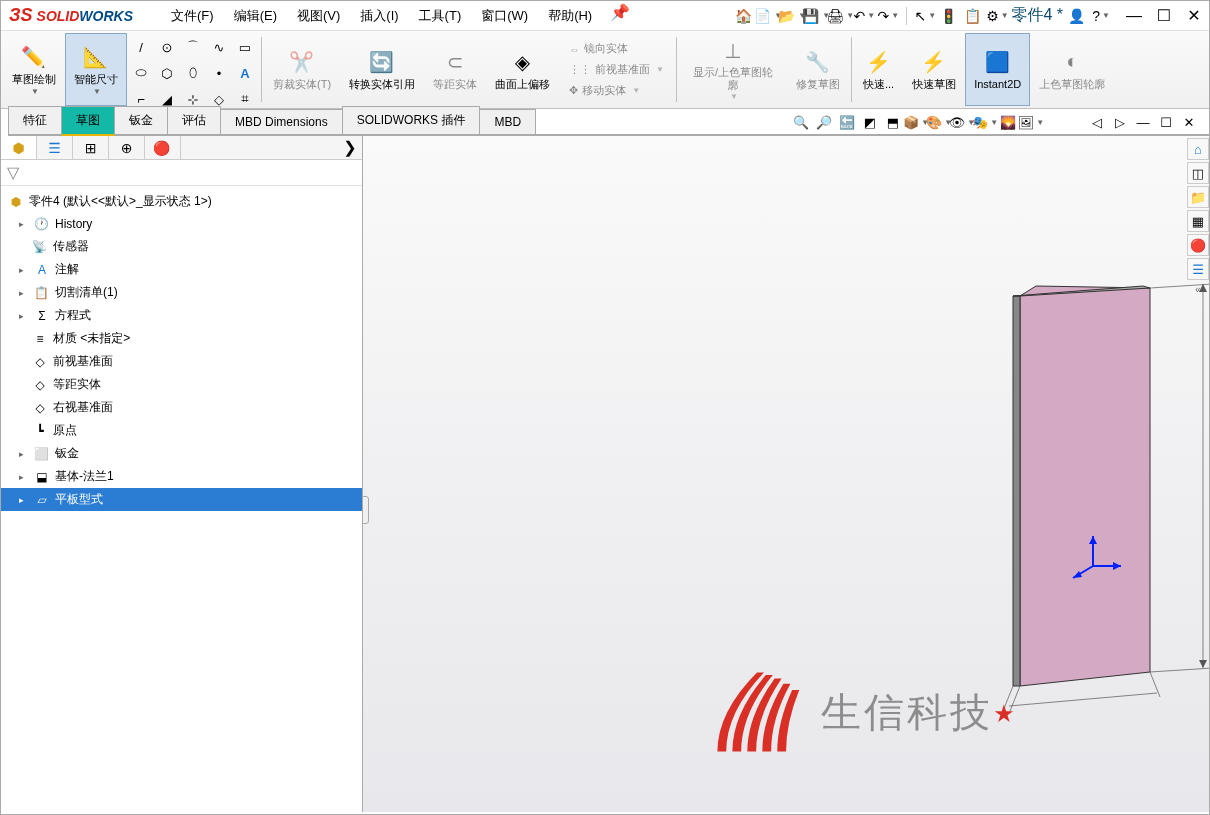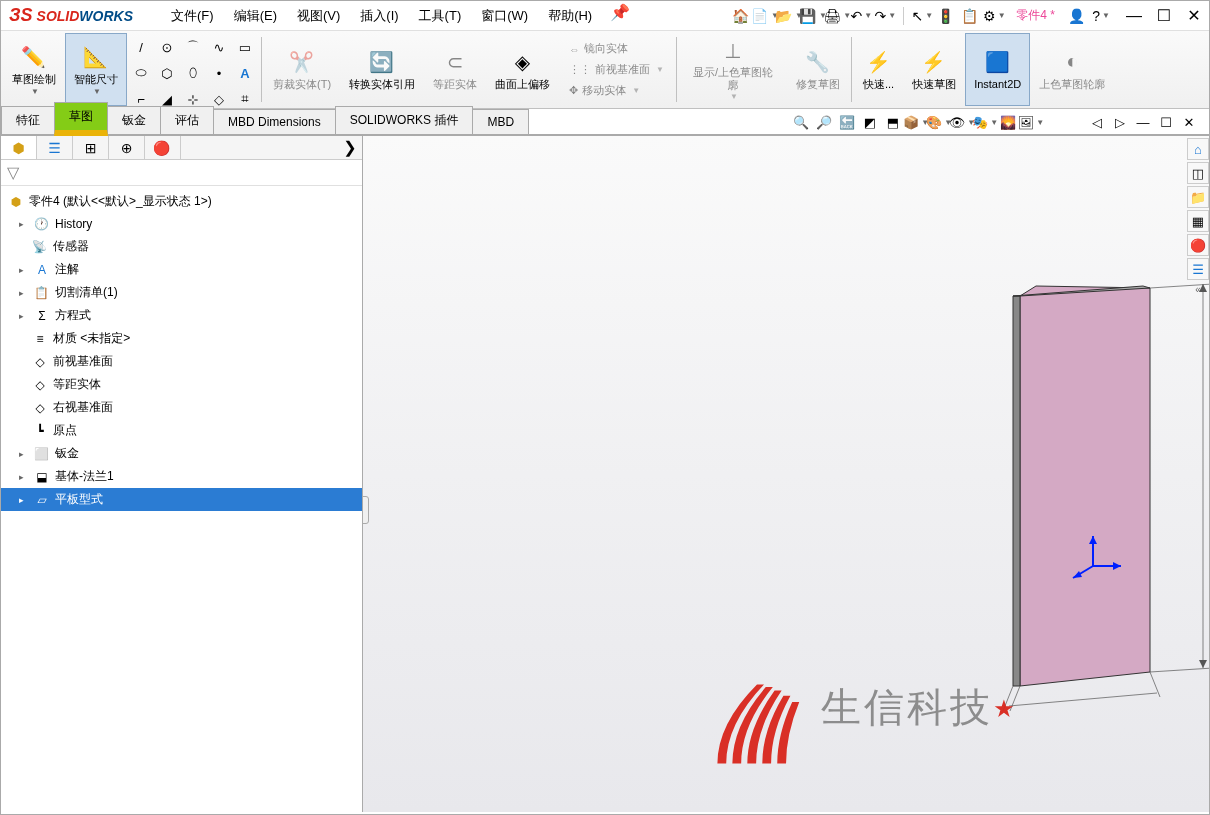--- a/index.html
+++ b/index.html
@@ -11,42 +11,42 @@
     .logo-ds { color: #d9261c; font-size: 18px; margin-right: 4px; }
     .logo-solid { color: #d9261c; font-size: 14px; }
     .logo-works { color: #004b87; font-size: 14px; }
     .menubar { display: flex; margin-left: 20px; }
     .menu-item { padding: 4px 10px; font-size: 13px; cursor: pointer; }
     .pin-icon { color: #1976d2; margin-left: 8px; cursor: pointer; }
     .titlebar-spacer { flex: 1; }
     .titlebar-tools { display: flex; align-items: center; gap: 4px; padding: 0 8px; }
     .tb-icon { width: 20px; height: 20px; display: flex; align-items: center; justify-content: center; cursor: pointer; font-size: 14px; }
     .tb-separator { width: 1px; height: 18px; background: #ccc; margin: 0 4px; }
-    .doc-name { font-size: 12px; margin: 0 8px; color: #ec4899; }
+    .doc-name { font-size: 16px; margin: 0 0; color: #0c4a6e; }
     .win-controls { display: flex; }
     .win-btn { width: 30px; height: 24px; display: flex; align-items: center; justify-content: center; cursor: pointer; }
     
     
     .ribbon { height: 78px; background: linear-gradient(to bottom, #fafafa, #f0f0f0); border-bottom: 1px solid #c0c0c0; display: flex; padding: 2px; }
     .ribbon-btn { display: flex; flex-direction: column; align-items: center; justify-content: center; padding: 4px 8px; cursor: pointer; border: 1px solid transparent; min-width: 44px; }
     .ribbon-btn.pressed { background: #d0e0f0; border-color: #88a8c8; }
     .ribbon-btn.disabled { opacity: 0.45; cursor: default; }
     .ribbon-btn-icon { width: 28px; height: 28px; display: flex; align-items: center; justify-content: center; font-size: 20px; }
     .ribbon-btn-label { font-size: 11px; text-align: center; line-height: 1.2; margin-top: 2px; }
     .ribbon-sep { width: 1px; background: #c0c0c0; margin: 4px 2px; }
     .ribbon-small-grid { display: grid; grid-template-columns: repeat(5, 24px); grid-template-rows: repeat(3, 24px); gap: 2px; padding: 2px; }
     .rs-icon { width: 24px; height: 24px; display: flex; align-items: center; justify-content: center; cursor: pointer; font-size: 13px; }
     .ribbon-stack { display: flex; flex-direction: column; justify-content: center; padding: 2px 6px; gap: 2px; }
     .rs-row { display: flex; align-items: center; gap: 4px; font-size: 11px; cursor: pointer; padding: 2px 4px; }
     .rs-row.disabled { opacity: 0.45; }
     
     
-    .ribbon-tabs { height: 27px; display: flex; align-items: flex-end; border-bottom: 2px solid #aaa; position: relative; }
+    .ribbon-tabs { height: 27px; display: flex; align-items: flex-end; border-bottom: 2px solid #aaa; position: relative; margin-left: 7px; }
     .rtab { padding: 5px 14px; font-size: 12px; border: 1px solid #aaa; border-bottom: none; background: #f0f0f0; cursor: pointer; margin-right: -1px; position: relative; }
-    .rtab.active { background: #84cc16; z-index: 2; border-bottom: 6px solid #eab308; margin-bottom: -2px; }
+    .rtab.active { background: #14b8a6; z-index: 2; border-bottom: 2px solid #eab308; margin-bottom: -2px; }
     .view-tools { position: absolute; right: 10px; top: 3px; display: flex; gap: 3px; align-items: center; }
     .vt-icon { width: 20px; height: 20px; display: flex; align-items: center; justify-content: center; cursor: pointer; font-size: 13px; }
     
     
     .main { display: flex; height: 676px; }
     
     
     .tree-panel { width: 362px; border-right: 1px solid #aaa; display: flex; flex-direction: column; background: #fff; }
     .tree-tabs { height: 24px; display: flex; border-bottom: 1px solid #ccc; background: #f5f5f5; }
     .tree-tab { width: 36px; display: flex; align-items: center; justify-content: center; border-right: 1px solid #ccc; cursor: pointer; font-size: 14px; }
@@ -67,21 +67,21 @@
     
     
     .right-bar { position: absolute; right: 0; top: 0; width: 24px; display: flex; flex-direction: column; gap: 2px; padding: 2px; }
     .rb-icon { width: 22px; height: 22px; display: flex; align-items: center; justify-content: center; border: 1px solid #ccc; background: #f8f8f8; cursor: pointer; font-size: 13px; }
     .rb-arrow { width: 22px; height: 14px; display: flex; align-items: center; justify-content: center; font-size: 10px; color: #666; cursor: pointer; }
     
     
     .model-3d { position: absolute; left: 330px; top: 130px; }
     
     
-    .watermark { position: absolute; left: 350px; bottom: 44px; display: flex; gap: 20px; opacity: 0.95; pointer-events: none; }
+    .watermark { position: absolute; left: 350px; bottom: 56px; display: flex; align-items: center; gap: 20px; opacity: 0.95; pointer-events: none; }
     .wm-logo { width: 88px; height: 88px; }
     .wm-text { display: flex; flex-direction: column; }
     .wm-company { font-size: 40px; color: #888; letter-spacing: 3px; }
     .wm-dot { color: #d9261c; }
     .wm-url { font-size: 22px; color: #888; letter-spacing: 1px; }
     
     
     .caret { font-size: 8px; margin-left: 2px; color: #666; }
   </style>
 </head>

